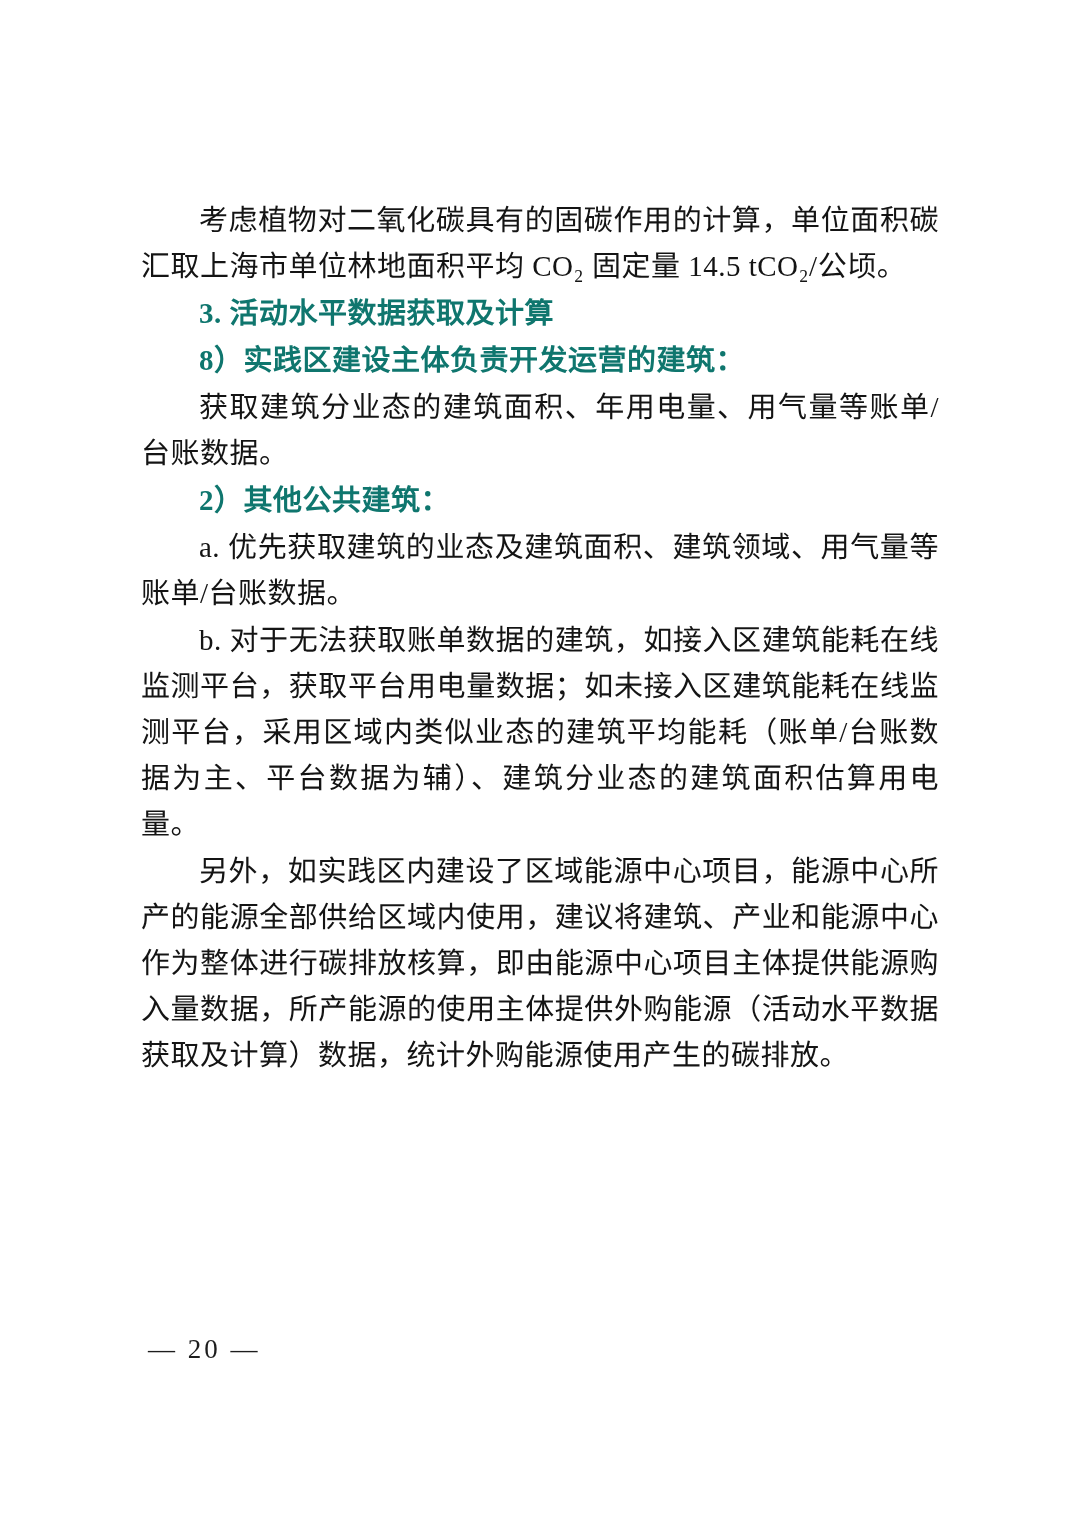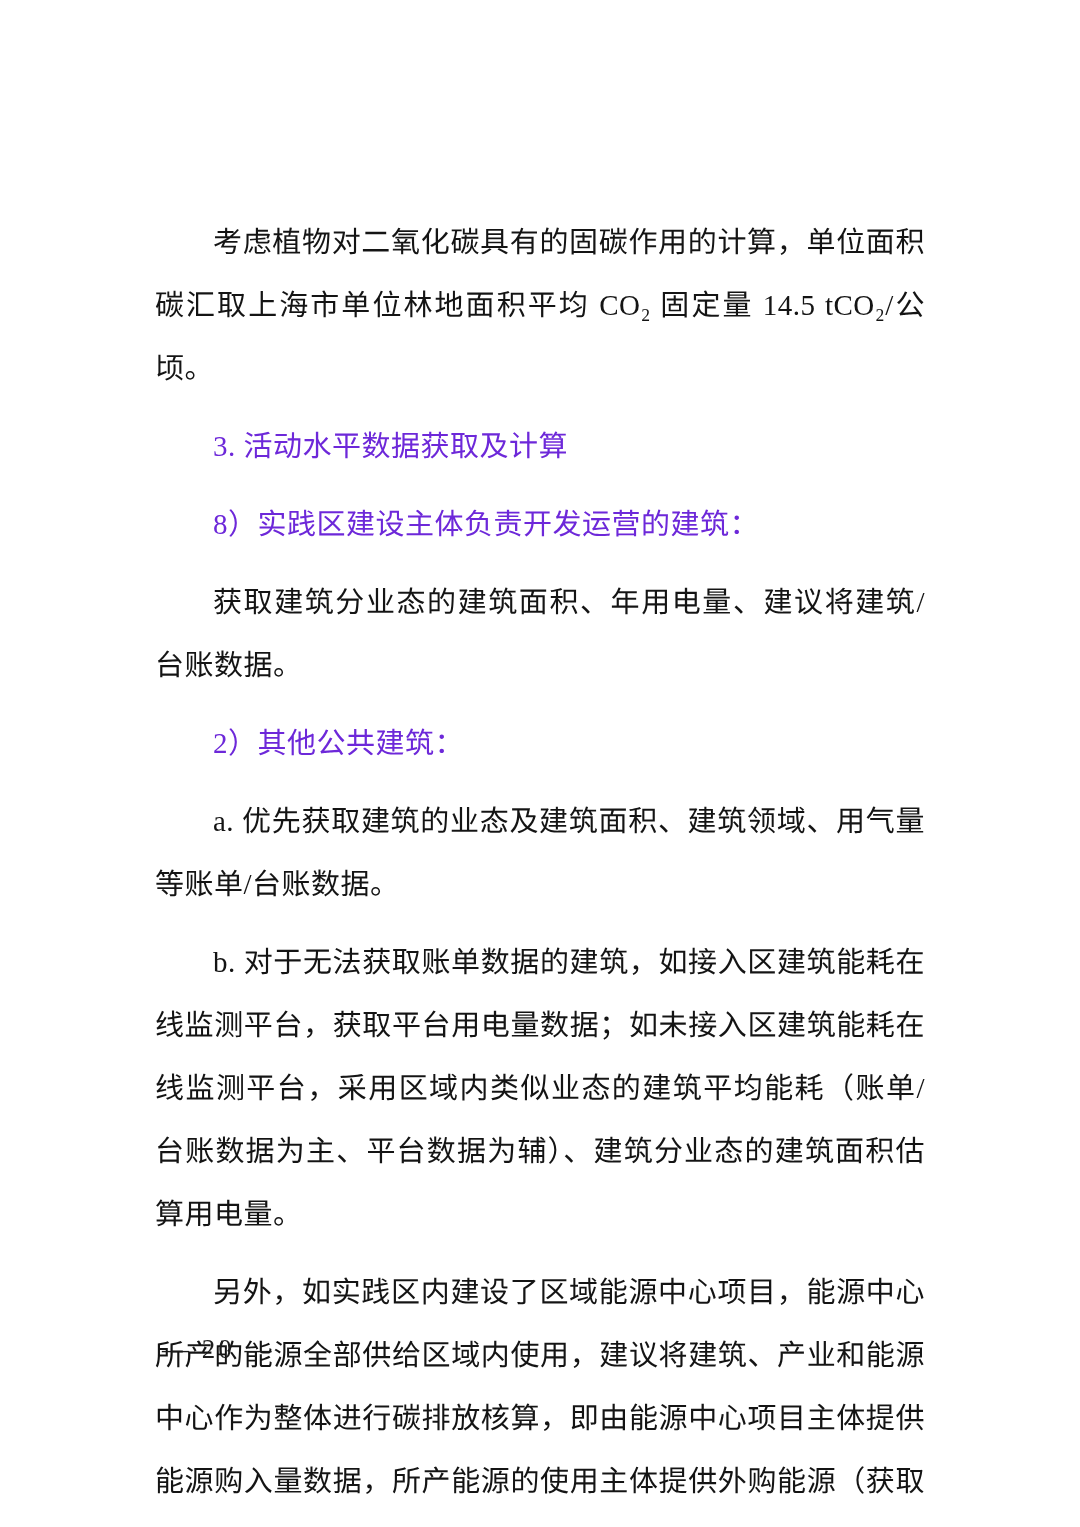--- a/index.html
+++ b/index.html
@@ -16,50 +16,50 @@
     font-family: "Liberation Serif", "DejaVu Serif", serif;
     color: #141414;
   }
   .content {
     position: absolute;
     left: 140px;
     top: 196px;
     width: 800px;
   }
   .content p {
-    margin: 15px;
+    margin: 1px;
     font-size: 29px;
-    line-height: 63px;
+    line-height: 46px;
     text-align: justify;
     text-indent: 2em;
     word-break: break-all;
     letter-spacing: 0.5px;
   }
   .content p.heading {
-    font-weight: normal;
-    color: #6d28d9;
+    font-weight: bold;
+    color: #0f766e;
   }
   .footer {
     position: absolute;
-    left: 162px;
+    left: 148px;
     top: 1334px;
     font-size: 27px;
     letter-spacing: 3px;
     color: #1d1d1d;
     font-family: "Liberation Serif", "DejaVu Serif", serif;
   }
 </style>
 </head>
 <body>
 
 <div class="page">
   <div class="content">
     <p class="body">考虑植物对二氧化碳具有的固碳作用的计算，单位面积碳汇取上海市单位林地面积平均 CO₂ 固定量 14.5 tCO₂/公顷。</p>
     <p class="heading">3. 活动水平数据获取及计算</p>
     <p class="heading">8）实践区建设主体负责开发运营的建筑：</p>
-    <p class="body">获取建筑分业态的建筑面积、年用电量、建议将建筑/台账数据。</p>
+    <p class="body">获取建筑分业态的建筑面积、年用电量、用气量等账单/台账数据。</p>
     <p class="heading">2）其他公共建筑：</p>
     <p class="body">a. 优先获取建筑的业态及建筑面积、建筑领域、用气量等账单/台账数据。</p>
     <p class="body">b. 对于无法获取账单数据的建筑，如接入区建筑能耗在线监测平台，获取平台用电量数据；如未接入区建筑能耗在线监测平台，采用区域内类似业态的建筑平均能耗（账单/台账数据为主、平台数据为辅）、建筑分业态的建筑面积估算用电量。</p>
-    <p class="body">另外，如实践区内建设了区域能源中心项目，能源中心所产的能源全部供给区域内使用，建议将建筑、产业和能源中心作为整体进行碳排放核算，即由能源中心项目主体提供能源购入量数据，所产能源的使用主体提供外购能源（获取平台用电量数据）数据，统计外购能源使用产生的碳排放。</p>
+    <p class="body">另外，如实践区内建设了区域能源中心项目，能源中心所产的能源全部供给区域内使用，建议将建筑、产业和能源中心作为整体进行碳排放核算，即由能源中心项目主体提供能源购入量数据，所产能源的使用主体提供外购能源（活动水平数据获取及计算）数据，统计外购能源使用产生的碳排放。</p>
   </div>
   <div class="footer">— 20 —</div>
 </div>
 
 </body></html>

